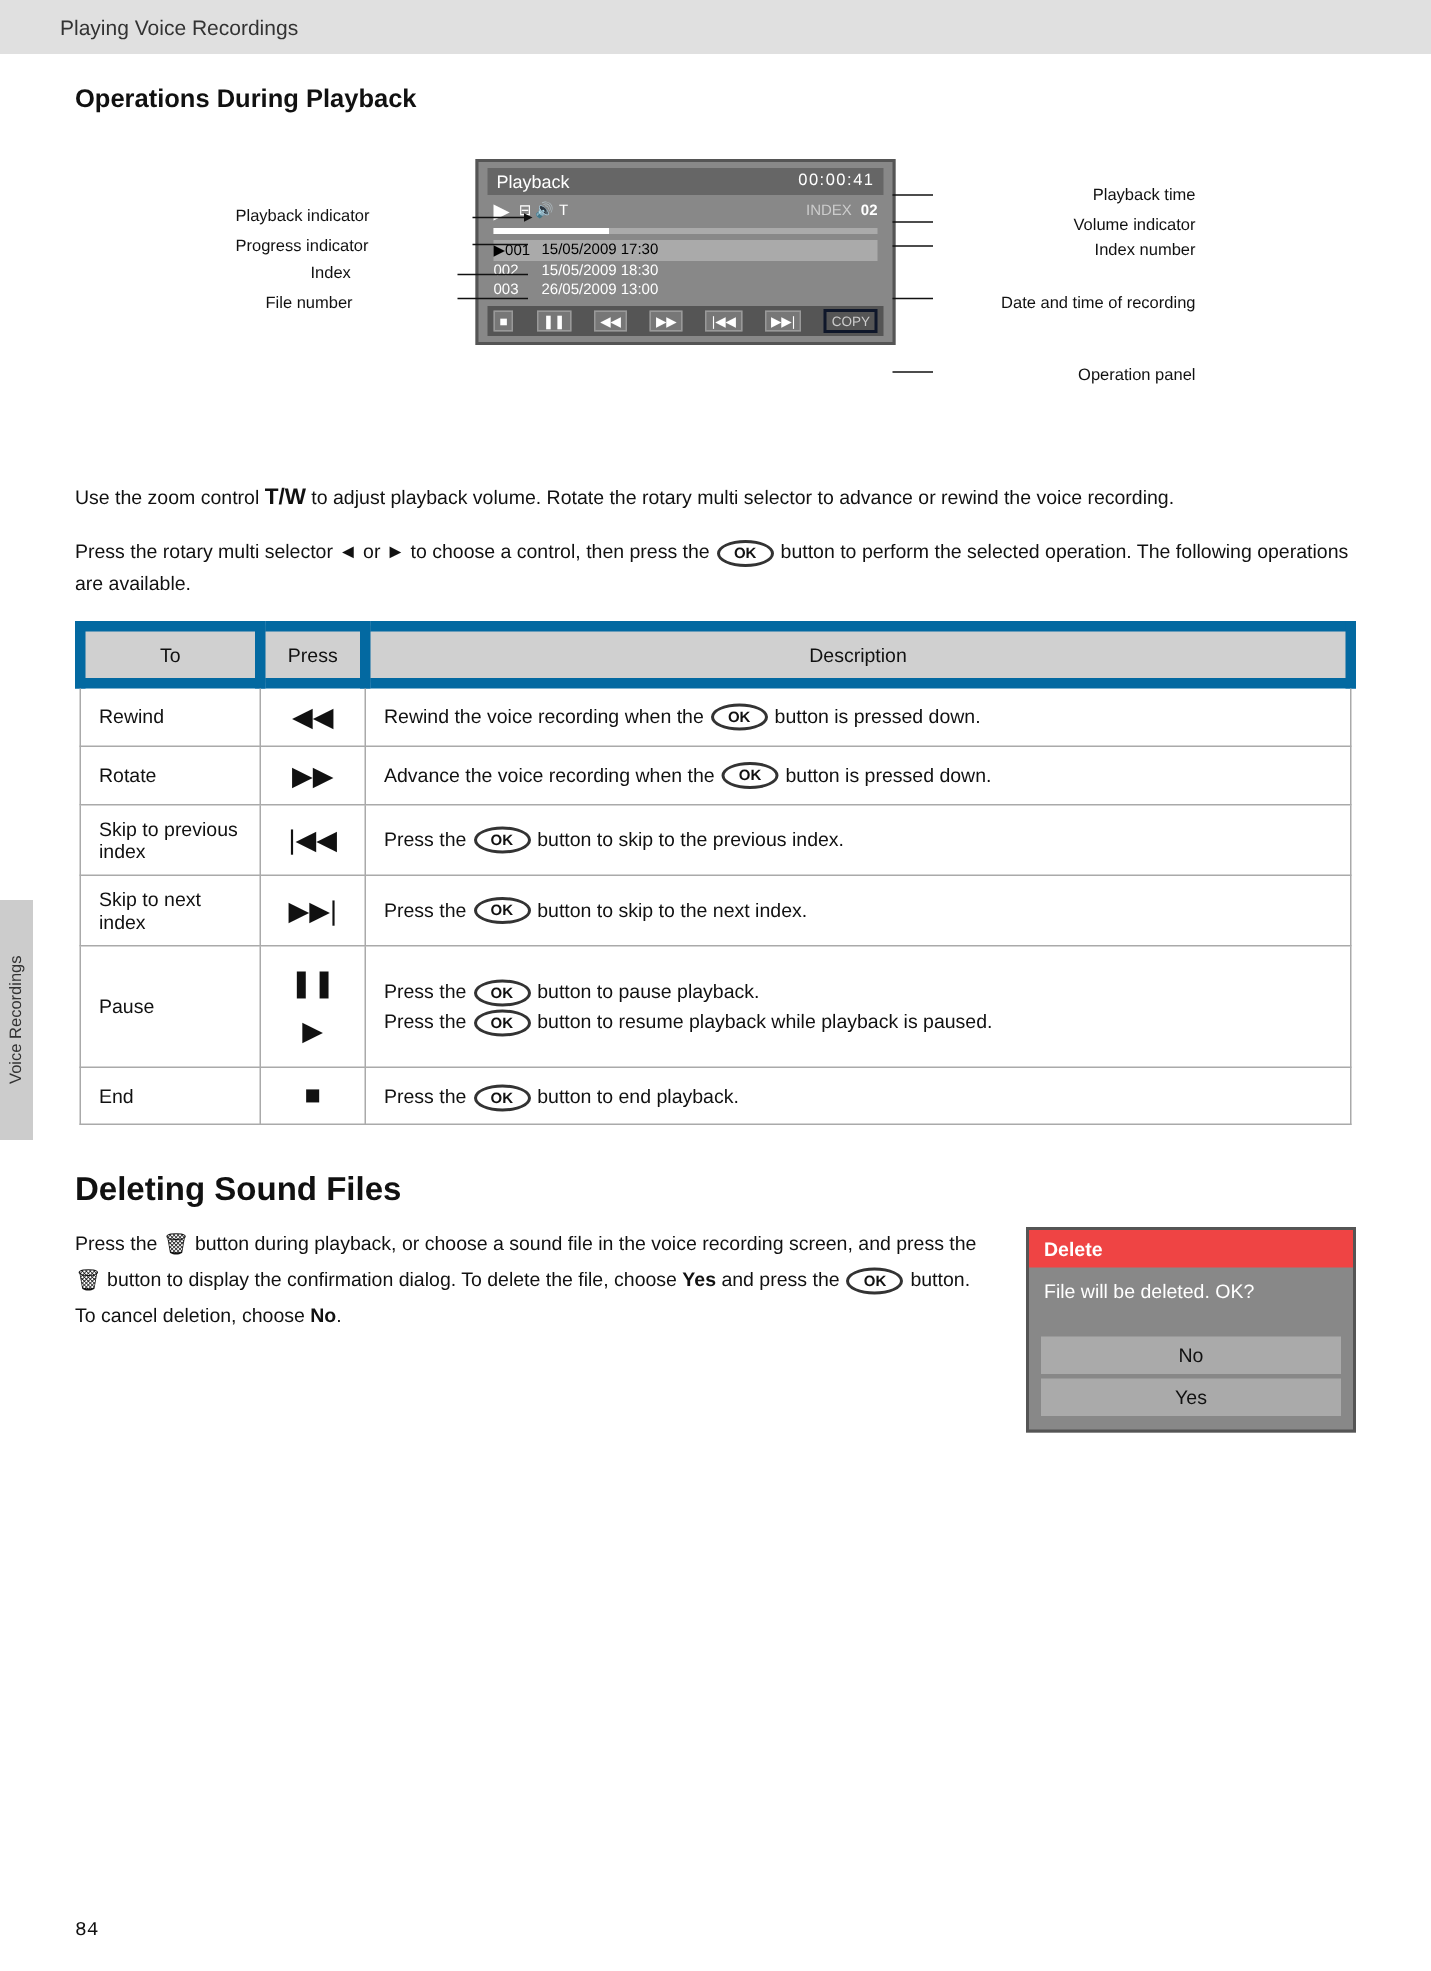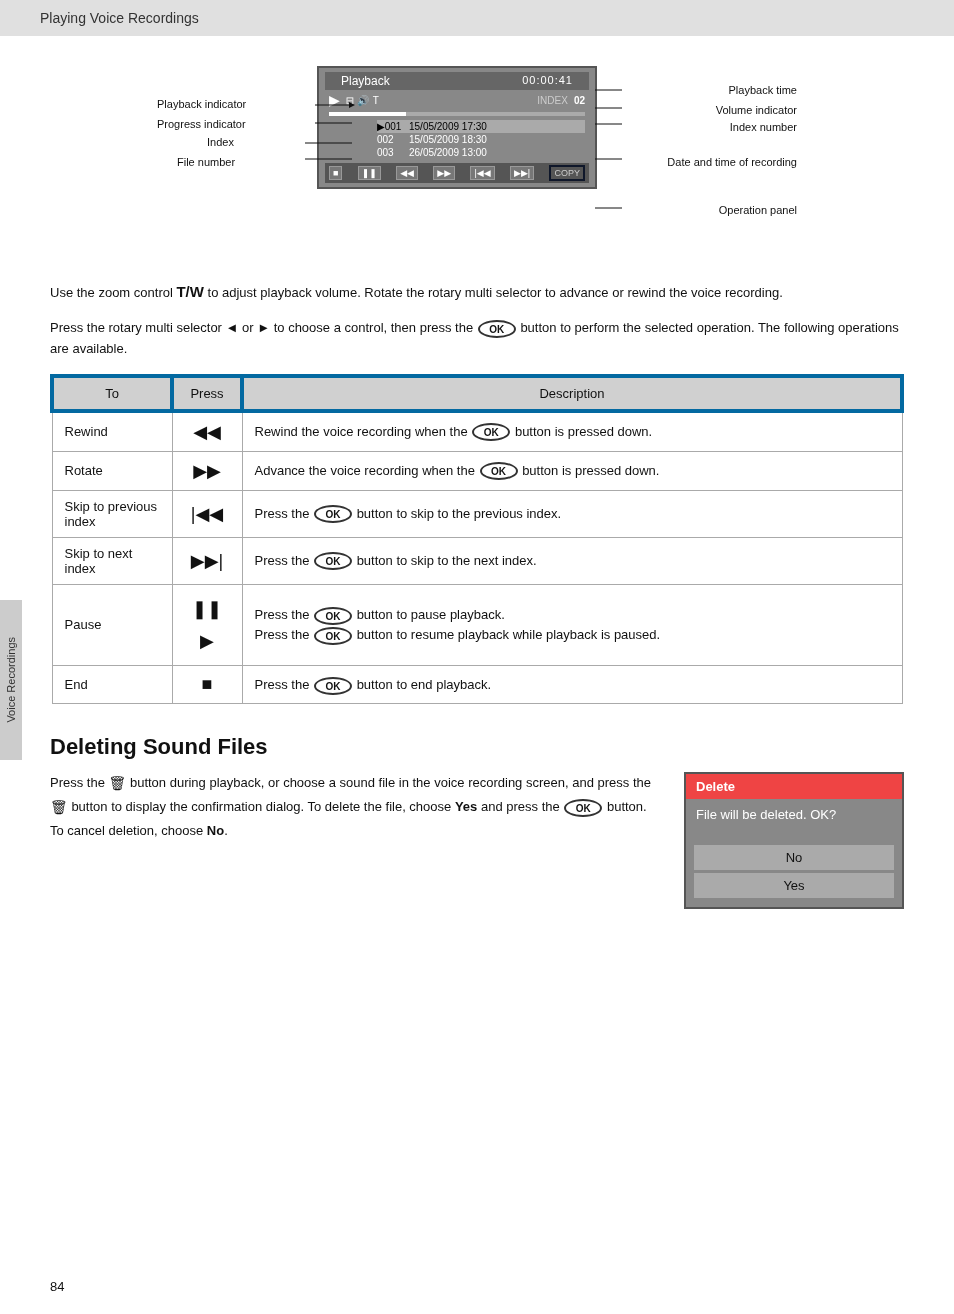--- a/index.html
+++ b/index.html
@@ -56,21 +56,21 @@
       background: #888;
       border: 2px solid #555;
       padding: 4px 6px;
       color: #fff;
       font-size: 11px;
     }
     .pb-header {
       display: flex;
       justify-content: space-between;
       background: #666;
-      padding: 2px 16px;
+      padding: 2px 6px;
       font-size: 12px;
     }
     .pb-time { font-size: 11px; letter-spacing: 1px; }
     .pb-row1 {
       display: flex;
       align-items: center;
       padding: 2px 4px;
       gap: 6px;
     }
     .pb-play-icon {
@@ -91,21 +91,20 @@
       width: 30%;
     }
     .pb-files {
       padding: 2px 4px;
       font-size: 10px;
     }
     .pb-file-row {
       display: flex;
       gap: 8px;
       padding: 1px 0;
-      margin-left: 48px;
     }
     .pb-file-row.selected {
       background: #aaa;
       color: #000;
     }
     .pb-file-num { width: 24px; }
     .pb-ops {
       background: #555;
       margin-top: 2px;
       padding: 2px 4px;
@@ -145,21 +144,21 @@
     .desc-text strong { font-weight: bold; font-size: 15px; }
 
     
     .ops-table {
       width: 100%;
       border-collapse: collapse;
       margin-bottom: 30px;
     }
     .ops-table th {
       background: #d0d0d0;
-      border: 4px solid #0369a1;
+      border: 7px solid #0369a1;
       padding: 8px 12px;
       text-align: center;
       font-size: 13px;
       font-weight: normal;
       margin-top: 24px;
     }
     .ops-table td {
       border: 1px solid #aaa;
       padding: 8px 12px;
       vertical-align: middle;
@@ -264,37 +263,39 @@
       color: #333;
       white-space: nowrap;
     }
 
     
     .page-number {
       position: absolute;
       bottom: 20px;
       left: 50px;
       font-size: 13px;
+      font-family: Liberation Mono, monospace;
     }
   </style>
 </head>
 <body>
 
 <div class="page">
 
   <div class="top-bar">
     <span>Playing Voice Recordings</span>
   </div>
 
   <div class="side-tab">
     <span class="side-tab-text">Voice Recordings</span>
   </div>
 
   <div class="main-content">
 
+    <div class="section-heading">Operations During Playback</div>
 
     <div class="diagram-area">
       <div class="diagram-container">
 
         <div class="diag-label" style="left:0;top:42px;">Playback indicator</div>
         <div class="diag-label" style="left:0;top:62px;">Progress indicator</div>
         <div class="diag-label" style="left:50px;top:80px;">Index</div>
         <div class="diag-label" style="left:20px;top:100px;">File number</div>
 
         <div class="diag-label" style="right:0;top:28px;">Playback time</div>

